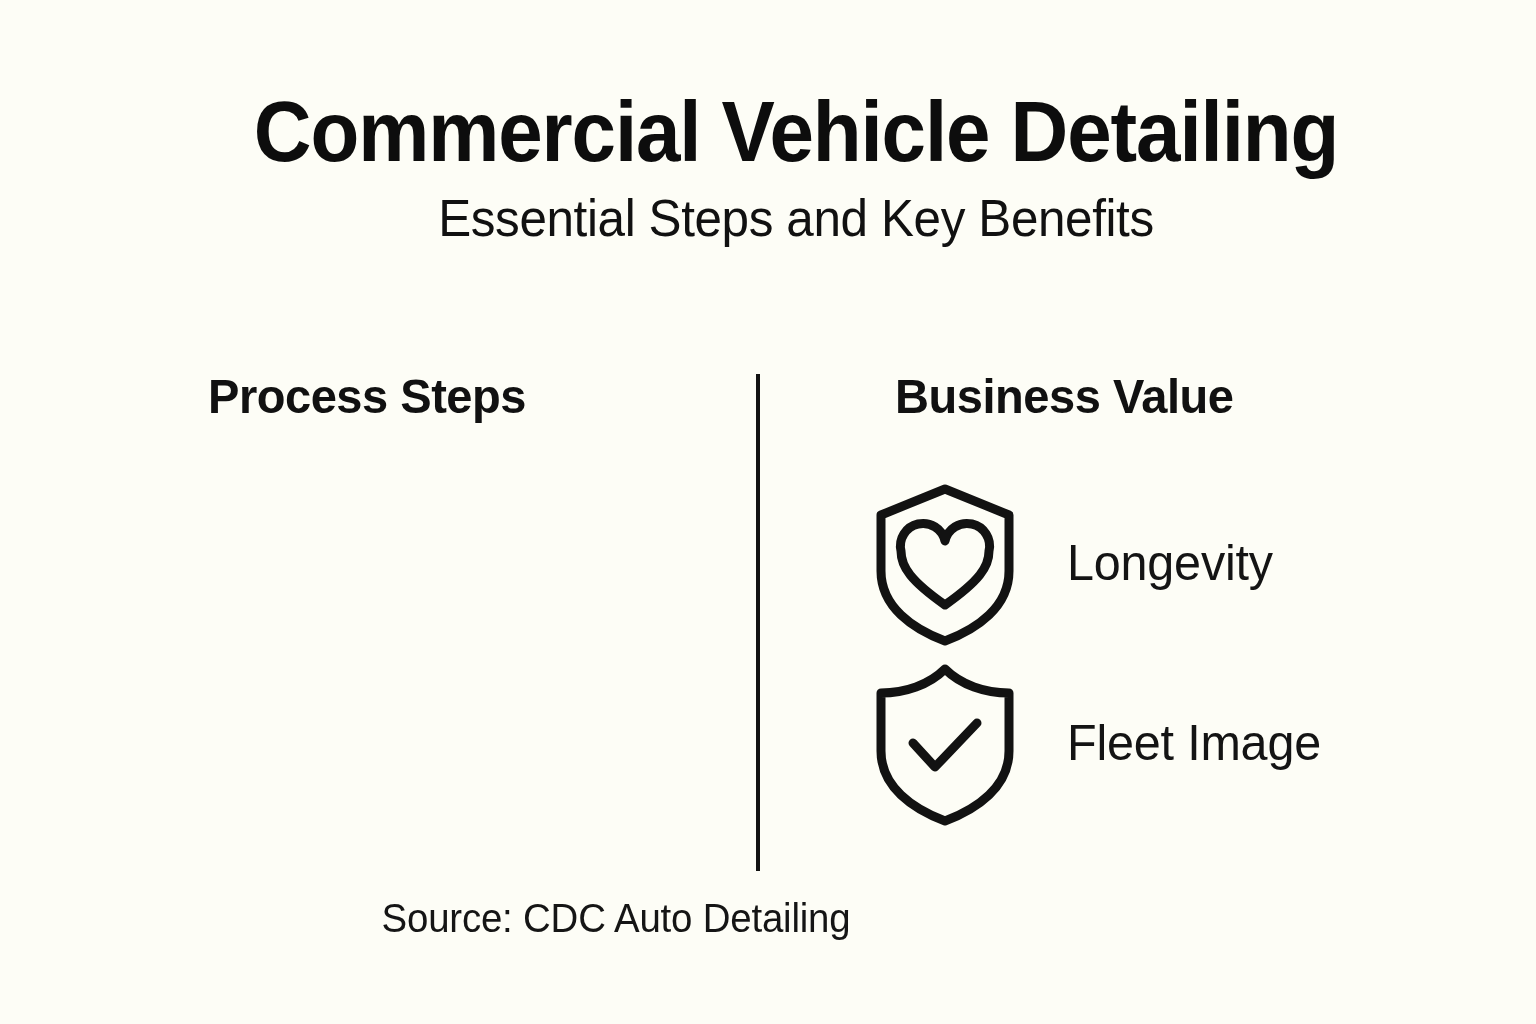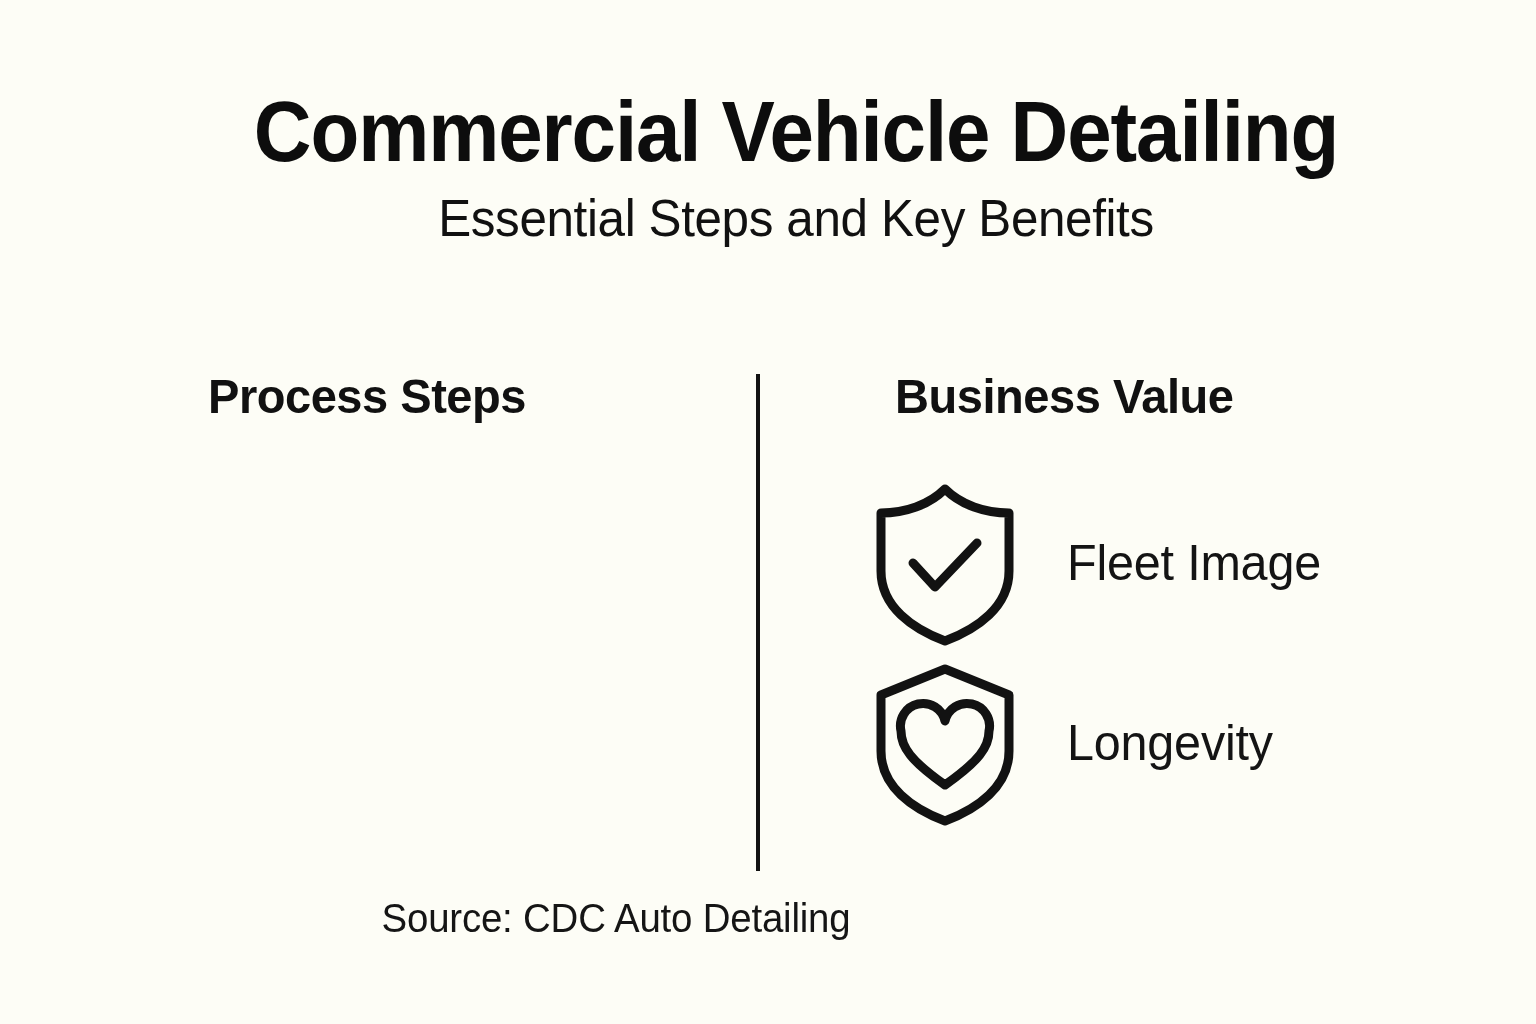--- a/index.html
+++ b/index.html
@@ -169,38 +169,20 @@
 
 
 
       </div>
     </div>
 
     <div class="col col-right">
       <div class="col-heading">Business Value</div>
 
       <div class="items">
-
-        <div class="item">
-          <div class="item-icon shield-slot">
-            <svg width="160" height="172" viewBox="0 0 160 172" fill="none" stroke="#121212" stroke-width="9" stroke-linecap="round" stroke-linejoin="round">
-
-              <path d="M80 12
-                       c-16 16 -40 24 -64 24
-                       v58
-                       c0 36 32 58 64 70
-                       c32 -12 64 -34 64 -70
-                       v-58
-                       c-24 0 -48 -8 -64 -24 z"></path>
-
-              <path d="M48 86 l22 24 l42 -44"></path>
-            </svg>
-          </div>
-          <div class="item-label">Fleet Image</div>
-        </div>
 
         <div class="item">
           <div class="item-icon shield-slot">
             <svg width="160" height="172" viewBox="0 0 160 172" fill="none" stroke="#121212" stroke-width="9" stroke-linecap="round" stroke-linejoin="round">
 
               <path d="M80 12
                        l-64 26
                        v56
                        c0 36 32 58 64 70
                        c32 -12 64 -34 64 -70
@@ -210,20 +192,38 @@
               <path d="M80 128
                        c-34 -24 -44 -38 -44 -54
                        a22 22 0 0 1 44 -10
                        a22 22 0 0 1 44 10
                        c0 16 -10 30 -44 54 z"></path>
             </svg>
           </div>
           <div class="item-label">Longevity</div>
         </div>
 
+        <div class="item">
+          <div class="item-icon shield-slot">
+            <svg width="160" height="172" viewBox="0 0 160 172" fill="none" stroke="#121212" stroke-width="9" stroke-linecap="round" stroke-linejoin="round">
+
+              <path d="M80 12
+                       c-16 16 -40 24 -64 24
+                       v58
+                       c0 36 32 58 64 70
+                       c32 -12 64 -34 64 -70
+                       v-58
+                       c-24 0 -48 -8 -64 -24 z"></path>
+
+              <path d="M48 86 l22 24 l42 -44"></path>
+            </svg>
+          </div>
+          <div class="item-label">Fleet Image</div>
+        </div>
+
       </div>
     </div>
 
   </div>
 
   <div class="footer">
     <div class="source">Source: CDC Auto Detailing</div>
   </div>
 
 </div>

